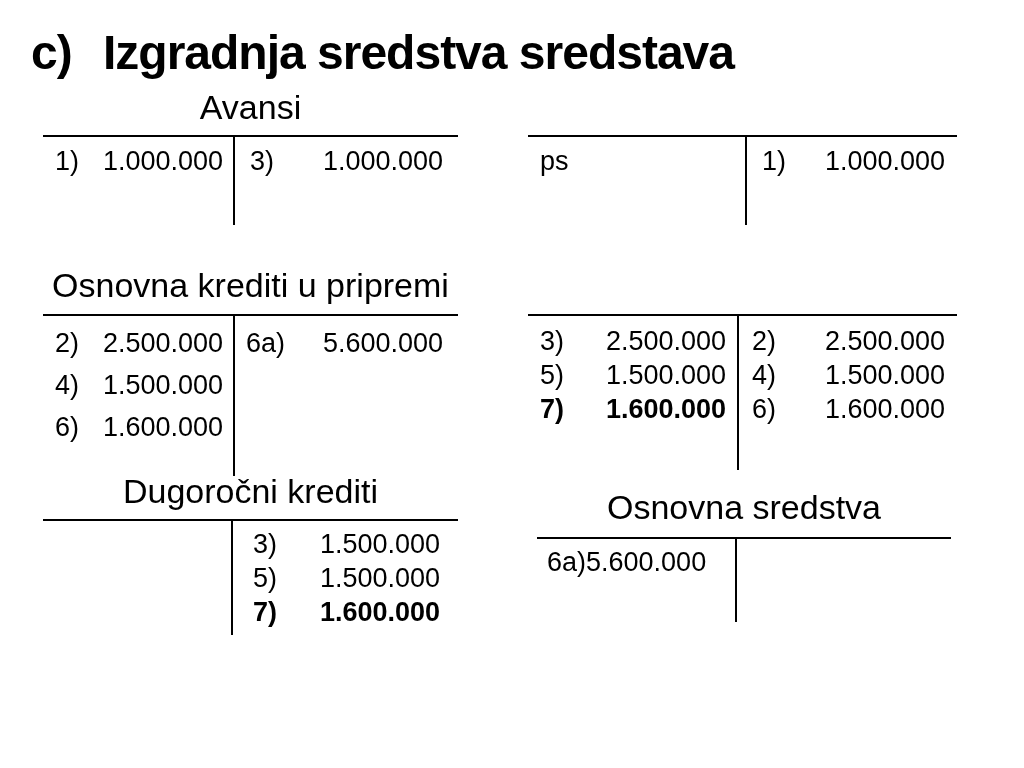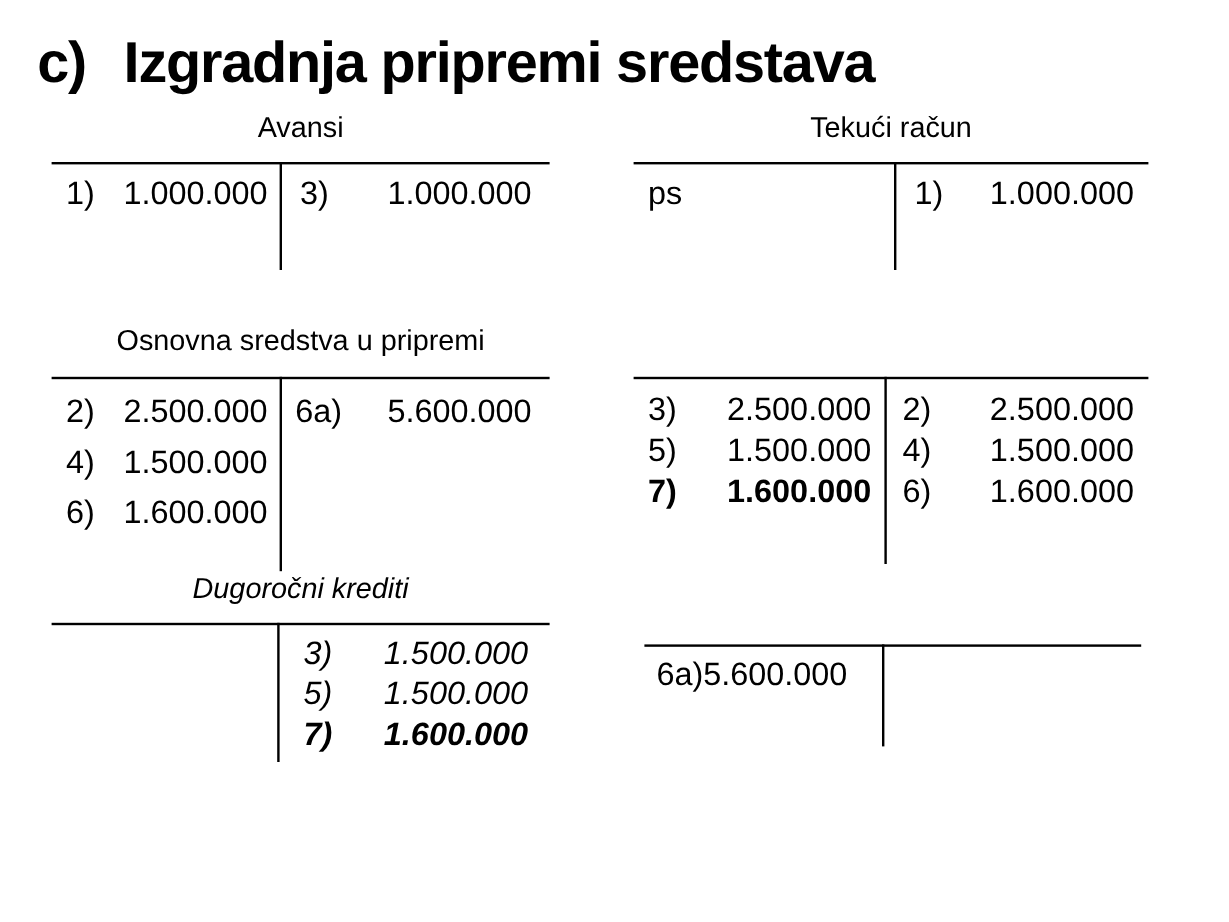--- a/index.html
+++ b/index.html
@@ -23,21 +23,21 @@
     letter-spacing: -1px;
   }
   .main-title .prefix { width: 72px; flex: 0 0 auto; }
 
   .taccount { position: absolute; }
   .t-title {
     position: absolute;
     left: 0; top: 0;
     width: 100%;
     text-align: center;
-    font-size: 24px;
+    font-size: 34px;
     line-height: 30px;
     white-space: nowrap;
   }
   .t-hline { position: absolute; left: 0; height: 2px; background: #000000; }
   .t-vline { position: absolute; width: 2px; background: #000000; }
   .t-col { position: absolute; }
   .t-row { display: flex; font-size: 27px; white-space: nowrap; }
   .lh34 .t-row { line-height: 34px; }
   .lh42 .t-row { line-height: 42px; }
   .lbl { flex: 0 0 auto; }
@@ -45,21 +45,21 @@
   .tight .val { flex: 0 0 auto; text-align: left; }
   .bold { font-weight: bold; }
 </style>
 </head>
 <body>
 
 <div class="slide">
 
   <div class="main-title">
     <span class="prefix">c)</span>
-    <span>Izgradnja pripremi sredstava</span>
+    <span>Izgradnja sredstva sredstava</span>
   </div>
 
   <div class="taccount" style="left:43px; top:92px; width:415px; height:135px;">
     <div class="t-title">Avansi</div>
     <div class="t-hline" style="top:43px; width:415px;"></div>
     <div class="t-vline" style="left:190px; top:43px; height:90px;"></div>
     <div class="t-col lh34" style="left:12px; top:52px; width:168px;">
       <div class="t-row">
         <span class="lbl" style="width:30px;">1)</span>
         <span class="val">1.000.000</span>
@@ -67,39 +67,38 @@
     </div>
     <div class="t-col lh34" style="left:207px; top:52px; width:193px;">
       <div class="t-row">
         <span class="lbl" style="width:42px;">3)</span>
         <span class="val">1.000.000</span>
       </div>
     </div>
   </div>
 
   <div class="taccount" style="left:528px; top:92px; width:429px; height:135px;">
-    <div class="t-title">Tekući račun</div>
     <div class="t-hline" style="top:43px; width:429px;"></div>
     <div class="t-vline" style="left:217px; top:43px; height:90px;"></div>
     <div class="t-col lh34" style="left:12px; top:52px; width:190px;text-align:center;">
       <div class="t-row">
         <span class="lbl">ps</span>
         <span class="val"></span>
       </div>
     </div>
     <div class="t-col lh34" style="left:234px; top:52px; width:183px;">
       <div class="t-row">
         <span class="lbl" style="width:42px;">1)</span>
         <span class="val">1.000.000</span>
       </div>
     </div>
   </div>
 
   <div class="taccount" style="left:43px; top:270px; width:415px; height:210px;">
-    <div class="t-title">Osnovna sredstva u pripremi</div>
+    <div class="t-title">Osnovna krediti u pripremi</div>
     <div class="t-hline" style="top:44px; width:415px;"></div>
     <div class="t-vline" style="left:190px; top:44px; height:162px;"></div>
     <div class="t-col lh42" style="left:12px; top:52px; width:168px;">
       <div class="t-row">
         <span class="lbl" style="width:40px;">2)</span>
         <span class="val">2.500.000</span>
       </div>
       <div class="t-row">
         <span class="lbl" style="width:40px;">4)</span>
         <span class="val">1.500.000</span>
@@ -143,41 +142,42 @@
         <span class="lbl" style="width:42px;">4)</span>
         <span class="val">1.500.000</span>
       </div>
       <div class="t-row">
         <span class="lbl" style="width:42px;">6)</span>
         <span class="val">1.600.000</span>
       </div>
     </div>
   </div>
 
-  <div class="taccount" style="left:43px; top:476px; width:415px; height:165px;font-style:italic;">
+  <div class="taccount" style="left:43px; top:476px; width:415px; height:165px;">
     <div class="t-title">Dugoročni krediti</div>
     <div class="t-hline" style="top:43px; width:415px;"></div>
     <div class="t-vline" style="left:188px; top:43px; height:116px;"></div>
     <div class="t-col lh34" style="left:210px; top:51px; width:187px;">
       <div class="t-row">
         <span class="lbl" style="width:42px;">3)</span>
         <span class="val">1.500.000</span>
       </div>
       <div class="t-row">
         <span class="lbl" style="width:42px;">5)</span>
         <span class="val">1.500.000</span>
       </div>
       <div class="t-row bold">
         <span class="lbl" style="width:42px;">7)</span>
         <span class="val">1.600.000</span>
       </div>
     </div>
   </div>
 
   <div class="taccount" style="left:537px; top:492px; width:414px; height:135px;">
+    <div class="t-title">Osnovna sredstva</div>
     <div class="t-hline" style="top:45px; width:414px;"></div>
     <div class="t-vline" style="left:198px; top:45px; height:85px;"></div>
     <div class="t-col lh34 tight" style="left:10px; top:53px; width:186px;">
       <div class="t-row">
         <span class="lbl">6a)</span>
         <span class="val">5.600.000</span>
       </div>
     </div>
   </div>
 

